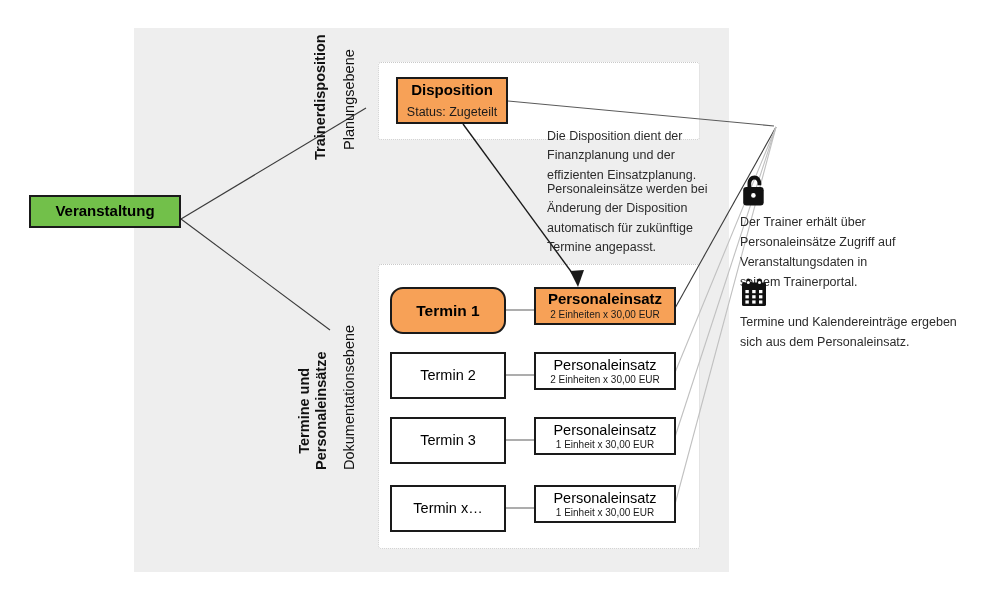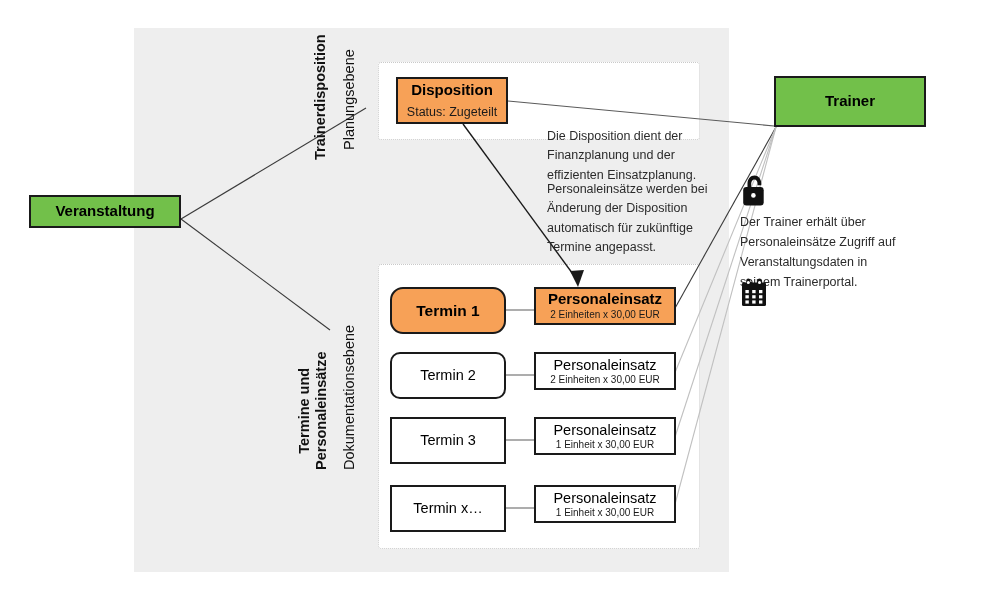--- a/index.html
+++ b/index.html
@@ -240,23 +240,20 @@
     <line x1="506" y1="310" x2="535" y2="310" stroke="#6b6b6b" stroke-width="1.1"></line>
     <line x1="506" y1="375" x2="535" y2="375" stroke="#6b6b6b" stroke-width="1.1"></line>
     <line x1="506" y1="440" x2="535" y2="440" stroke="#6b6b6b" stroke-width="1.1"></line>
     <line x1="506" y1="508" x2="535" y2="508" stroke="#6b6b6b" stroke-width="1.1"></line>
   </svg>
 
   <div class="node green" id="veranstaltung">
     <div class="title">Veranstaltung</div>
   </div>
 
-  <div class="node green" id="trainer">
-    <div class="title">Trainer</div>
-  </div>
 
   <div class="node orange" id="disposition">
     <div class="title">Disposition</div>
     <div class="sub">Status: Zugeteilt</div>
   </div>
 
   <div class="axis-label bold" style="left:312px; top:160px;">Trainerdisposition</div>
   <div class="axis-label regular" style="left:341px; top:150px;">Planungsebene</div>
 
   <div class="axis-stack" style="left:296px; top:470px;">
@@ -299,31 +296,33 @@
         <rect x="12.2" y="12.0" width="3.4" height="3.2" fill="#ffffff"></rect>
         <rect x="19.0" y="12.0" width="3.4" height="3.2" fill="#ffffff"></rect>
         <rect x="5.4" y="17.2" width="3.4" height="3.2" fill="#ffffff"></rect>
         <rect x="12.2" y="17.2" width="3.4" height="3.2" fill="#ffffff"></rect>
         <rect x="19.0" y="17.2" width="3.4" height="3.2" fill="#ffffff"></rect>
         <rect x="5.4" y="22.4" width="3.4" height="3.2" fill="#ffffff"></rect>
         <rect x="12.2" y="22.4" width="3.4" height="3.2" fill="#ffffff"></rect>
         <rect x="19.0" y="22.4" width="3.4" height="3.2" fill="#ffffff"></rect>
       </svg>
     </span>
+    <span class="txt">Termine und Kalendereinträge ergeben
+sich aus dem Personaleinsatz.</span>
   </div>
 
   <div id="rows-layer">
       <div class="node termin orange row-hl" style="position: absolute; left: 390px; top: 287px; border-radius: 13px;">
         <div class="title">Termin 1</div>
       </div>
       <div class="node einsatz orange row-hl" style="position: absolute; left: 534px; top: 287px;">
         <div class="title">Personaleinsatz</div>
         <div class="sub">2 Einheiten x 30,00 EUR</div>
       </div>
-      <div class="node termin white" style="position: absolute; left: 390px; top: 352px; border-radius: 10px;">
+      <div class="node termin white" style="position: absolute; left: 390px; top: 352px;">
         <div class="title">Termin 2</div>
       </div>
       <div class="node einsatz white" style="position: absolute; left: 534px; top: 352px;">
         <div class="title">Personaleinsatz</div>
         <div class="sub">2 Einheiten x 30,00 EUR</div>
       </div>
       <div class="node termin white" style="position: absolute; left: 390px; top: 417px;">
         <div class="title">Termin 3</div>
       </div>
       <div class="node einsatz white" style="position: absolute; left: 534px; top: 417px;">

